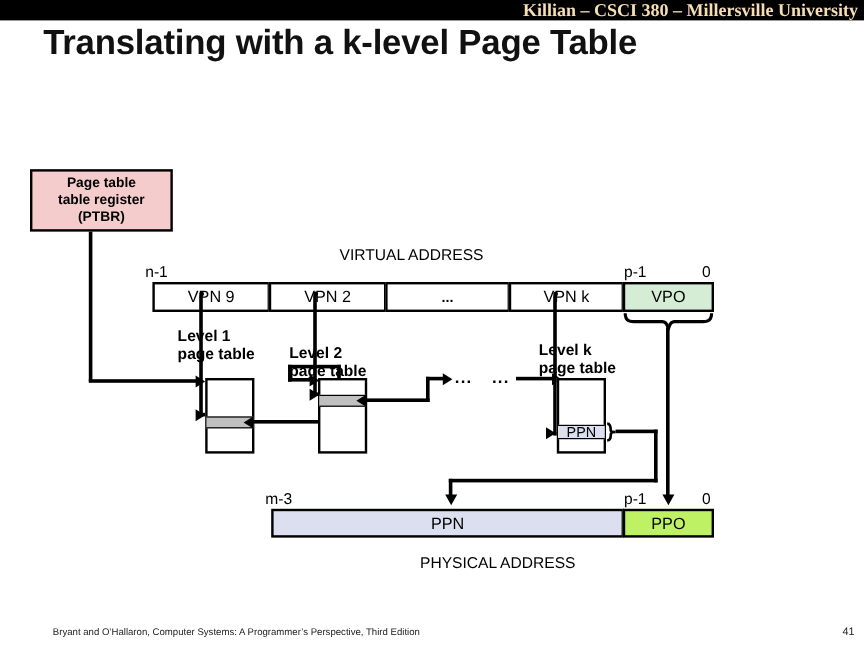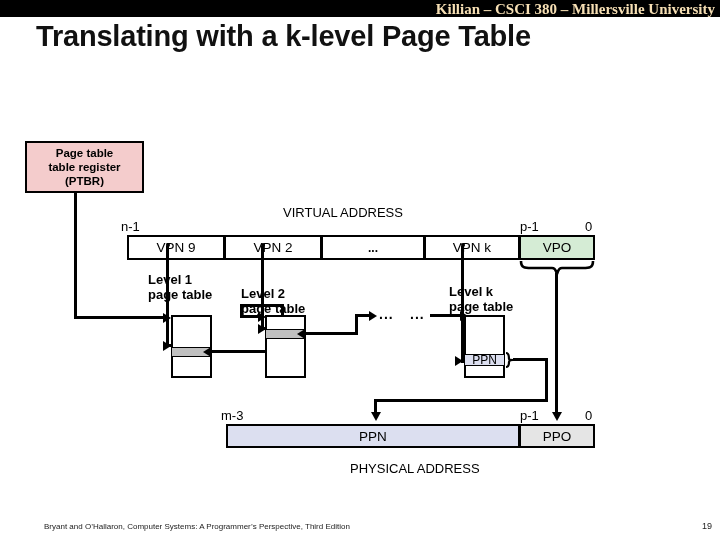--- a/index.html
+++ b/index.html
@@ -254,20 +254,20 @@
 <div class="ln" style="left:374px; top:399px; width:3px; height:16px;"></div>
 <div class="arrow-d" style="left:370.5px; top:412px;"></div>
 
 <div class="lbl" style="left:221px; top:408px;">m-3</div>
 <div class="lbl" style="left:520px; top:408px;">p-1</div>
 <div class="lbl" style="left:585px; top:408px;">0</div>
 
 <div class="cell" style="left:226px; top:424px; width:294px; height:24px; background:#dcdff0;">
   <span>PPN</span>
 </div>
-<div class="cell" style="left:519px; top:424px; width:76px; height:24px; background:#e5e5e5;">
+<div class="cell" style="left:519px; top:424px; width:76px; height:24px; background:#bef264;">
   <span>PPO</span>
 </div>
 
 <div class="lbl" style="left:318px; top:461px;margin-left:32px;">PHYSICAL ADDRESS</div>
 
 <div id="footer-text">Bryant and O’Hallaron, Computer Systems: A Programmer’s Perspective, Third Edition</div>
-<div id="footer-page">19</div>
+<div id="footer-page">41</div>
 
 </body></html>

